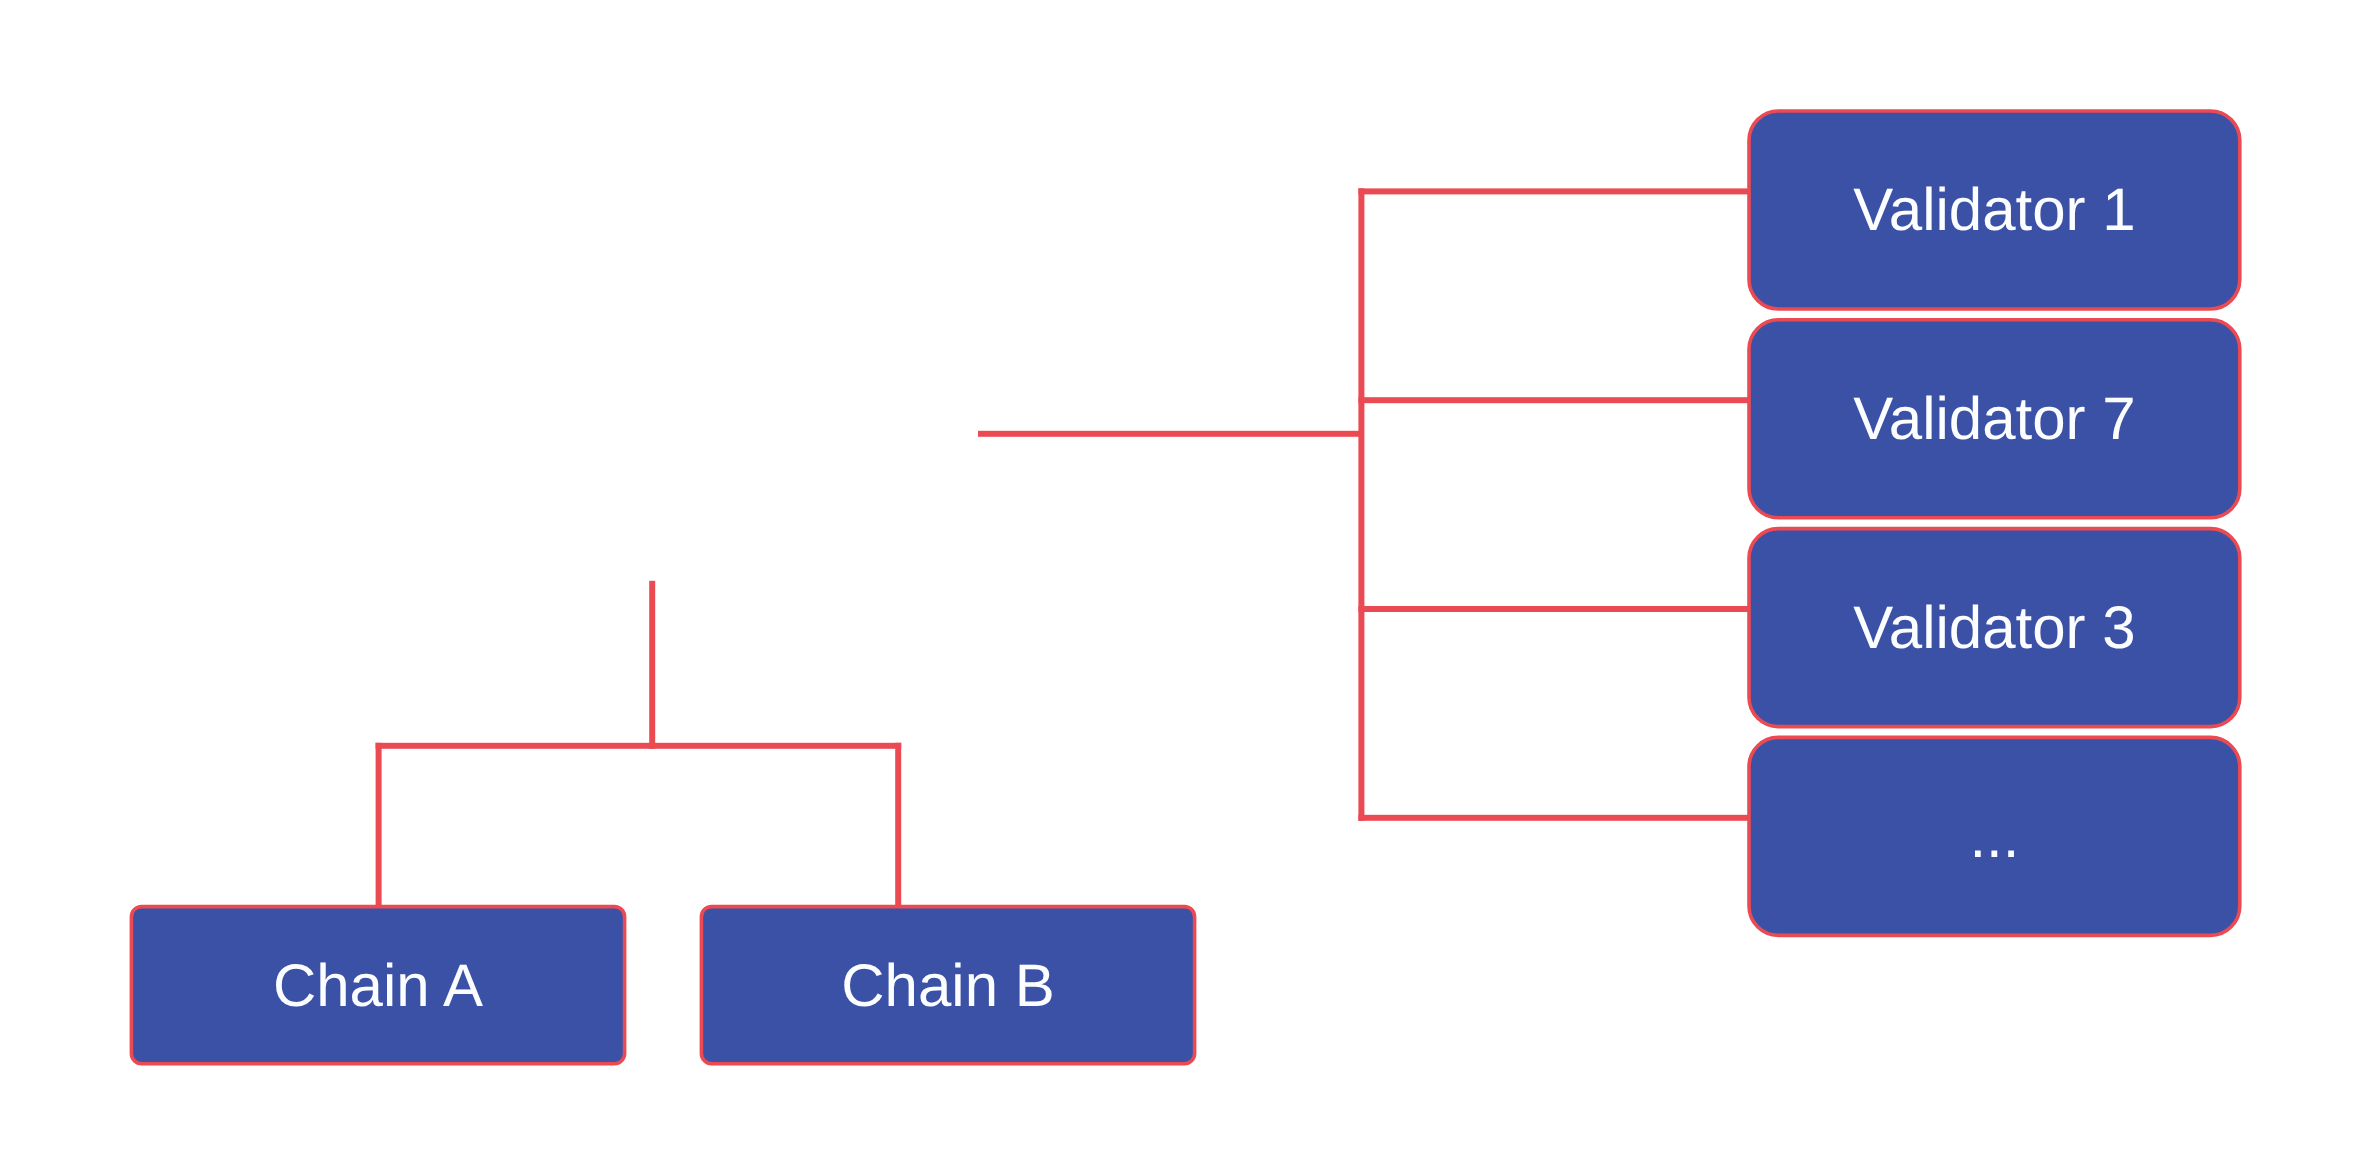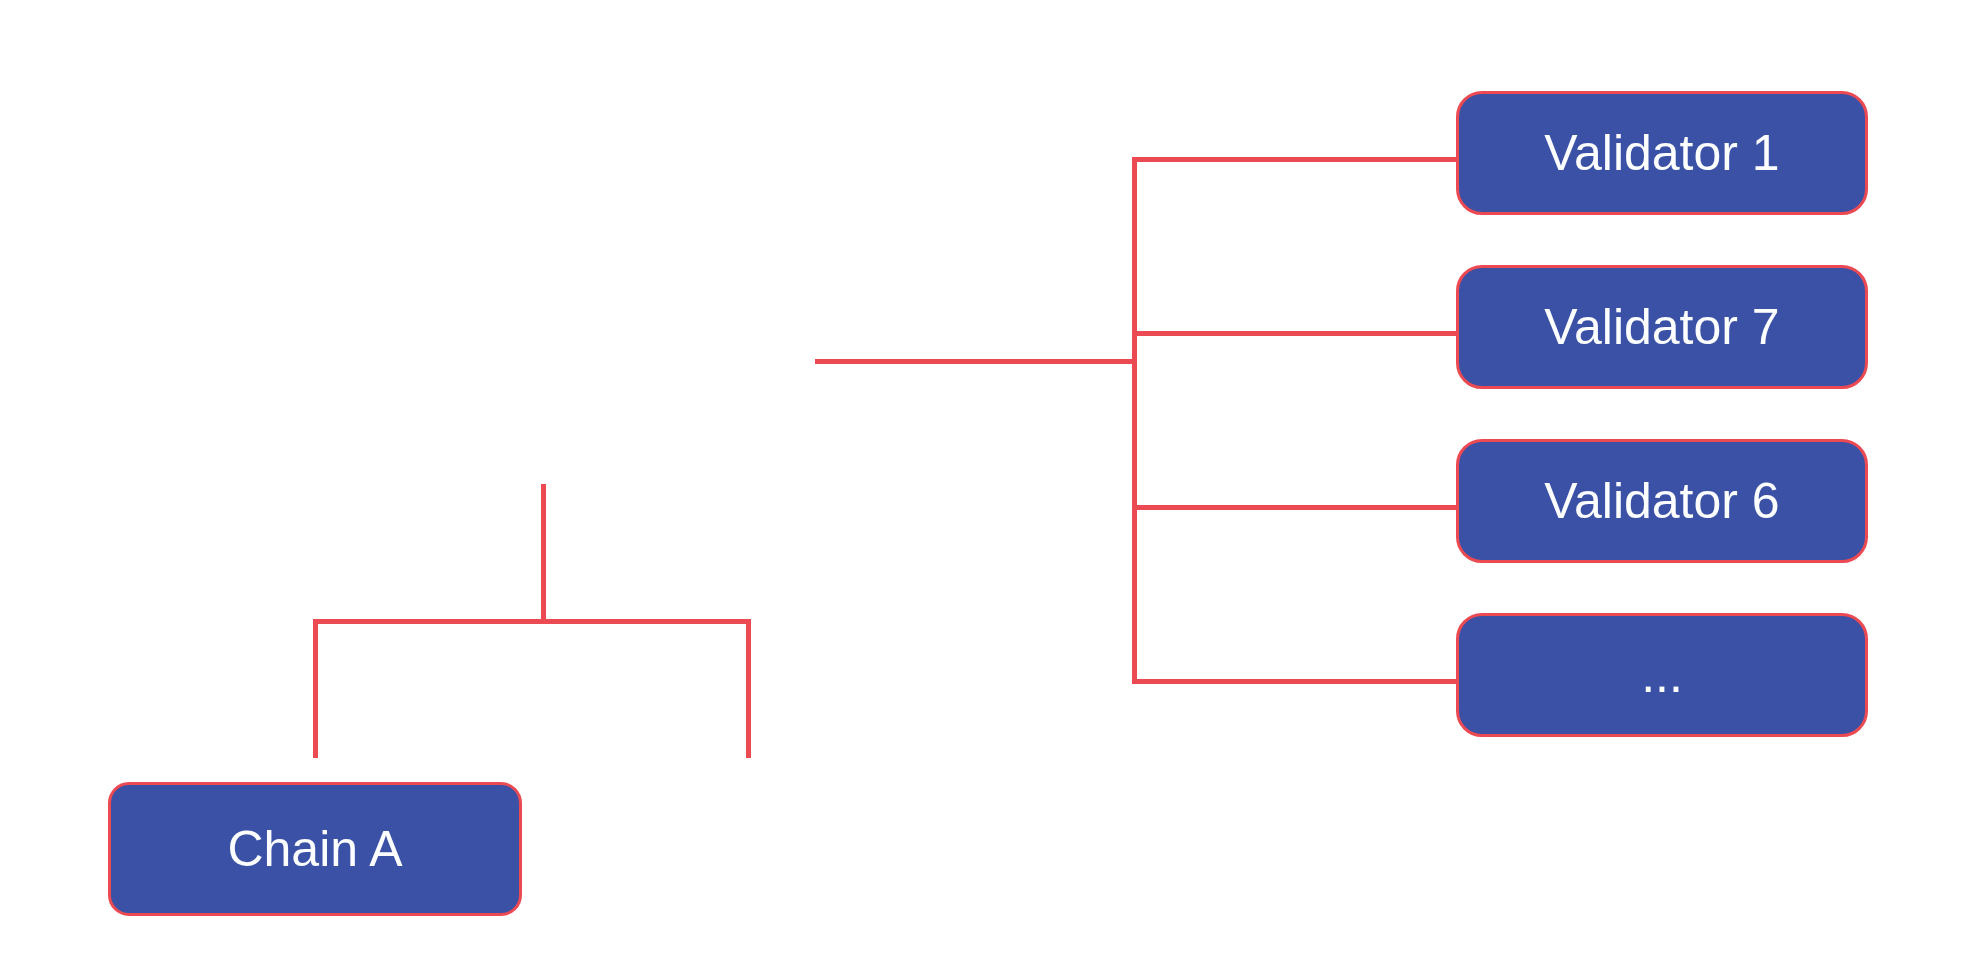--- a/index.html
+++ b/index.html
@@ -32,28 +32,27 @@
     text-align: center;
     line-height: 1;
   }
   .node-subnet {
     left: 270px; top: 236px; width: 547px; height: 250px;
     border-radius: 34px;
     font-size: 78px;
   }
   .node-small {
     width: 414px; height: 134px;
-    border-radius: 21px;
+    border-radius: 10px;
     font-size: 50px;
-    margin-top: 28px;
   }
   .node-chain-a { left: 108px; top: 754px; }
   .node-chain-b { left: 583px; top: 754px; }
   .node-validator {
-    left: 1456px; width: 412px; height: 124px;
+    left: 1456px; width: 412px; height: 168px;
     border-radius: 26px;
     font-size: 50px;
   }
   .node-validator-1 { top: 91px; }
   .node-validator-2 { top: 265px; }
   .node-validator-3 { top: 439px; }
   .node-validator-4 { top: 613px; }
   .line {
     position: absolute;
     background: var(--line);
@@ -85,30 +84,33 @@
   <div class="line l-subnet-drop"></div>
   <div class="line l-chain-dist"></div>
   <div class="line l-chain-a-drop"></div>
   <div class="line l-chain-b-drop"></div>
 
 
   <div class="node node-small node-chain-a">
     <span>Chain A</span>
   </div>
 
+  <div class="node node-small node-chain-b">
+    <span>Chain B</span>
+  </div>
 
   <div class="node node-validator node-validator-1">
     <span>Validator 1</span>
   </div>
 
   <div class="node node-validator node-validator-2">
     <span>Validator 7</span>
   </div>
 
   <div class="node node-validator node-validator-3">
-    <span>Validator 6</span>
+    <span>Validator 3</span>
   </div>
 
   <div class="node node-validator node-validator-4">
     <span>...</span>
   </div>
 
 </div>
 
 </body></html>

